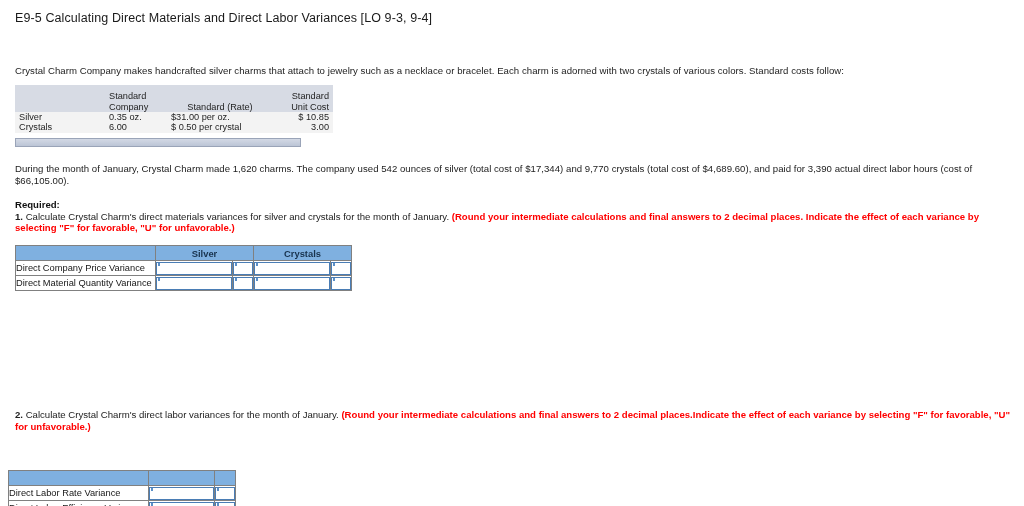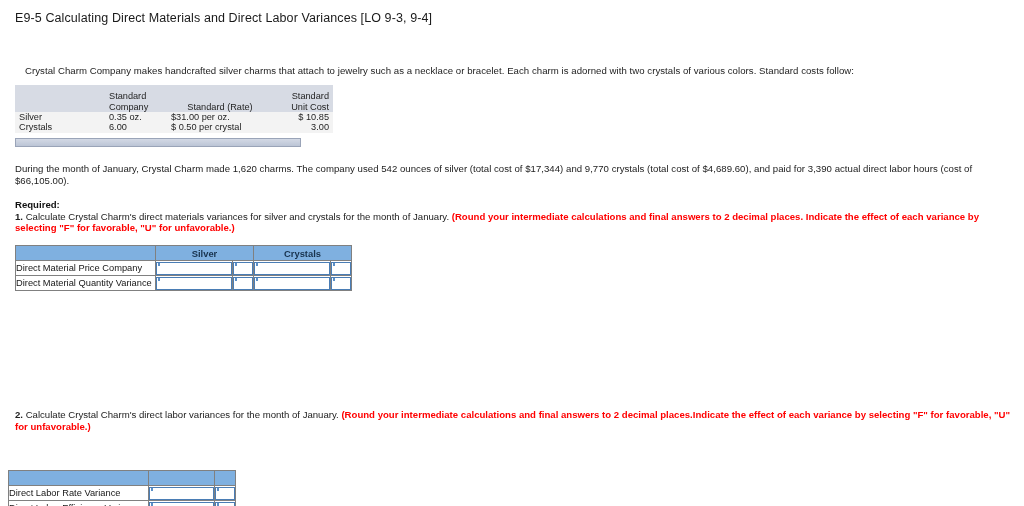--- a/index.html
+++ b/index.html
@@ -30,21 +30,21 @@
     top: 11px;
     font-size: 12.5px;
     color: #1a1a1a;
     letter-spacing: 0.1px;
     white-space: nowrap;
   }
 
   
   .intro-text {
     position: absolute;
-    left: 25px;
+    left: 15px;
     top: 65px;
     font-size: 9.6px;
     color: #222;
     white-space: nowrap;
     letter-spacing: 0.05px;
   }
 
   
   .std-table-wrap {
     position: absolute;
@@ -264,21 +264,21 @@
       </colgroup>
       <thead>
         <tr>
           <th class="blank-head"></th>
           <th colspan="2">Silver</th>
           <th colspan="2">Crystals</th>
         </tr>
       </thead>
       <tbody>
         <tr>
-          <td class="rowlabel">Direct Material Price Company</td>
+          <td class="rowlabel">Direct Company Price Variance</td>
           <td class="inputcell">
               <div class="inp"></div>
             </td>
           <td class="inputcell">
               <div class="inp"></div>
             </td>
           <td class="inputcell">
               <div class="inp"></div>
             </td>
           <td class="inputcell">

